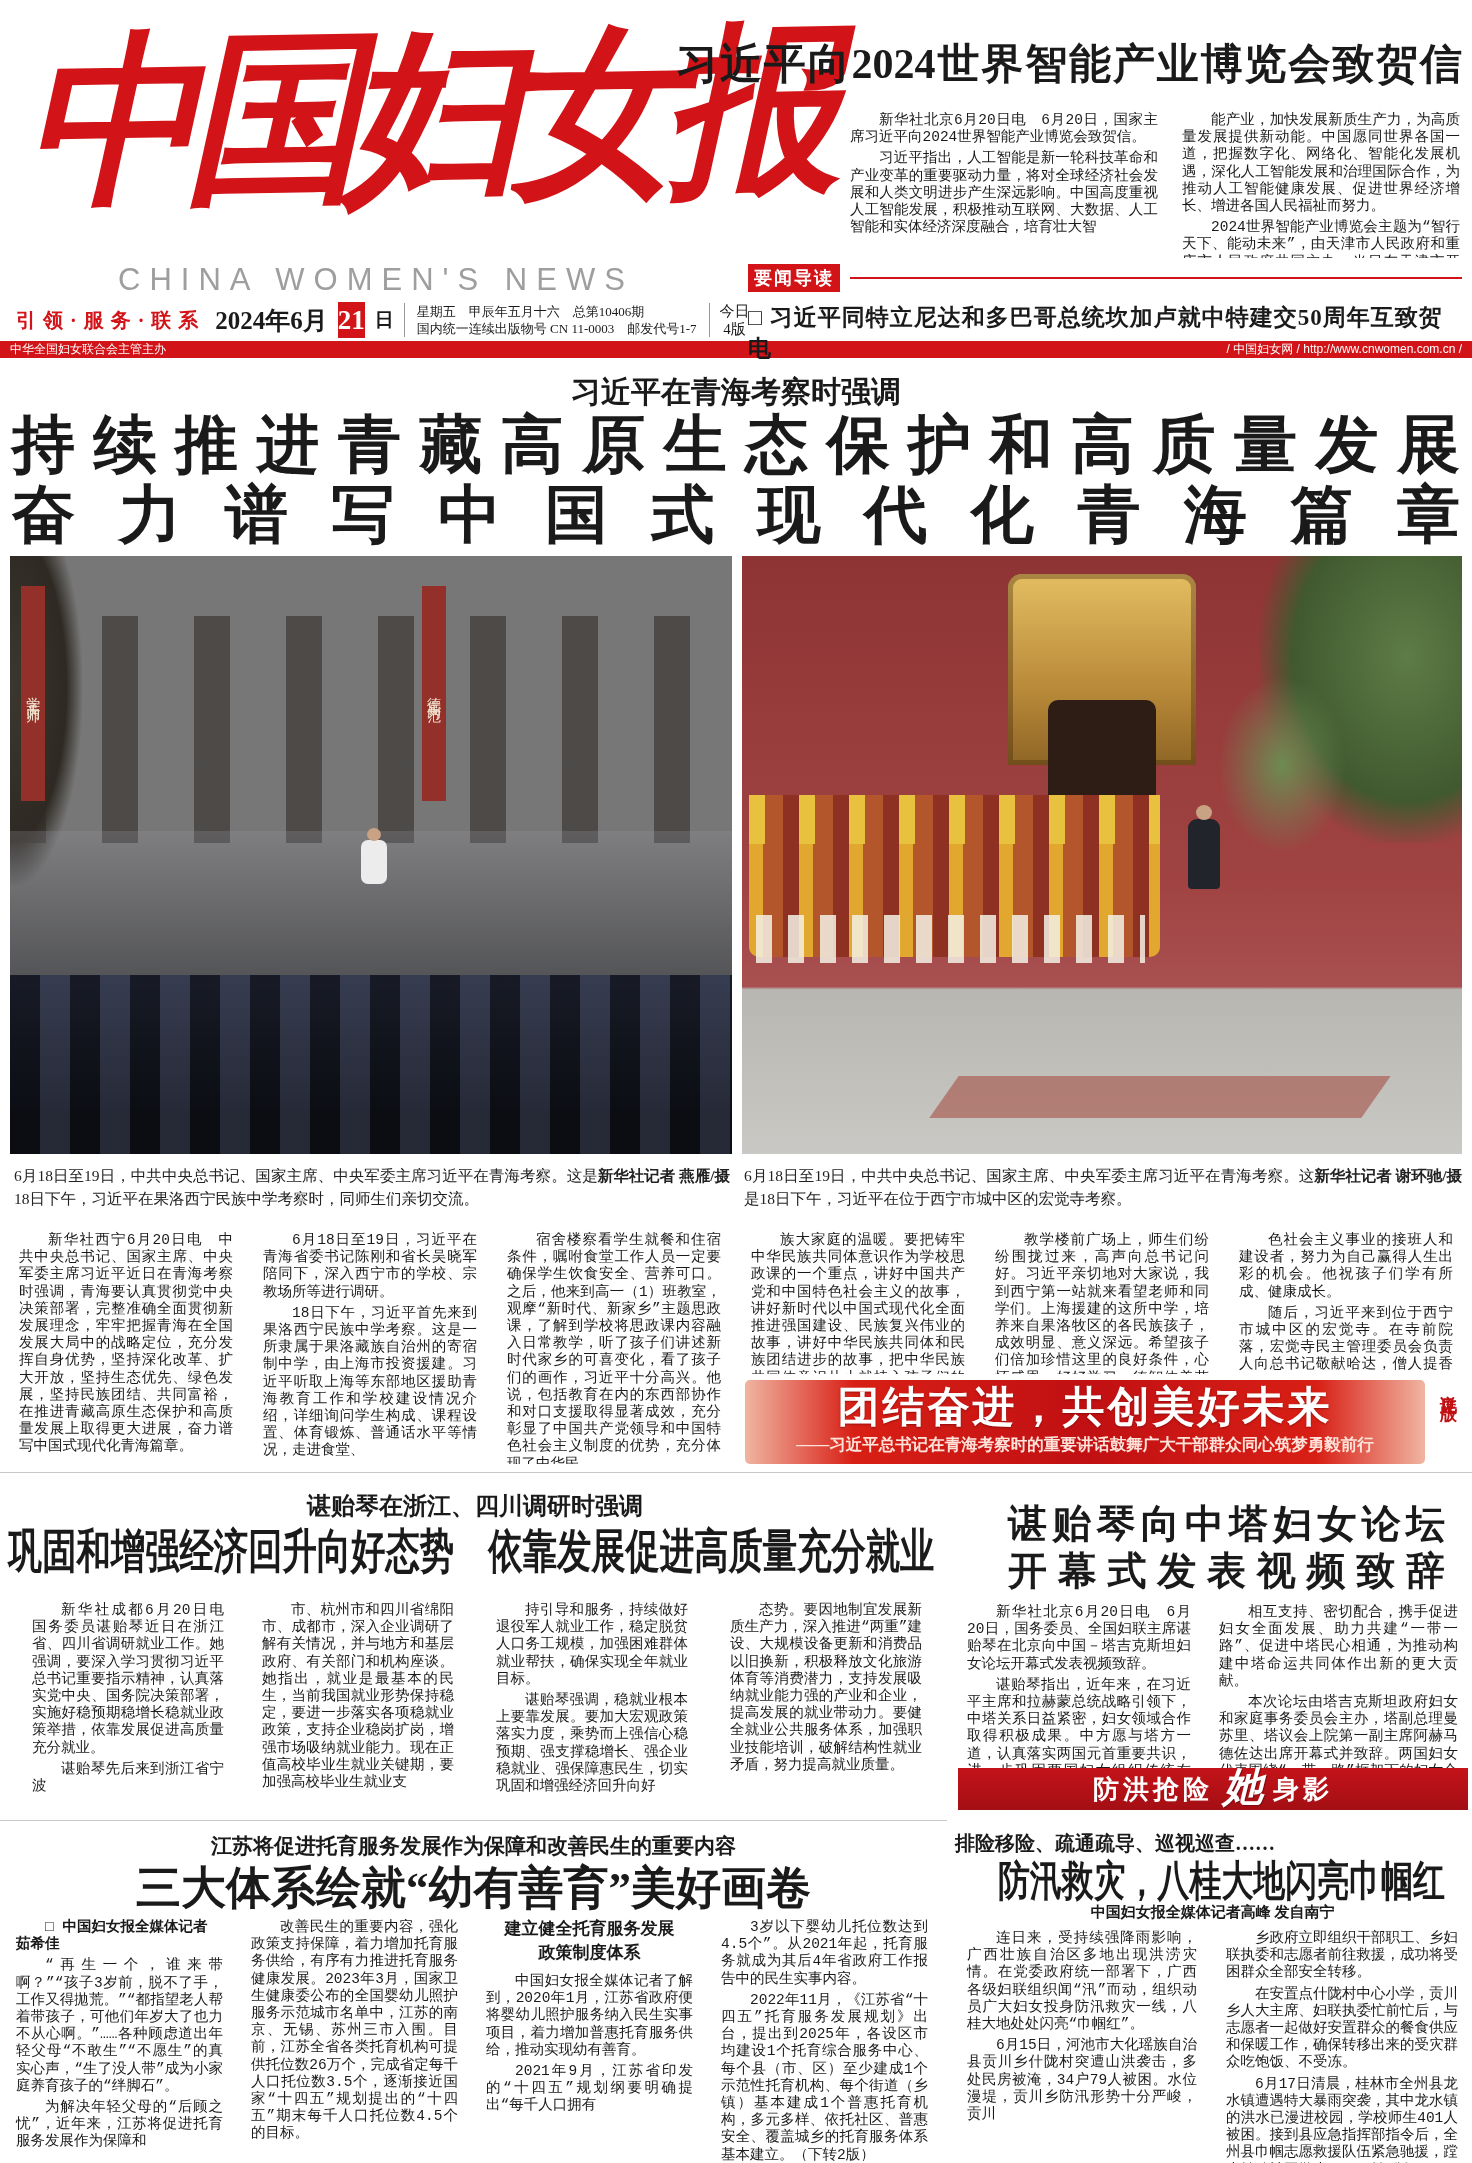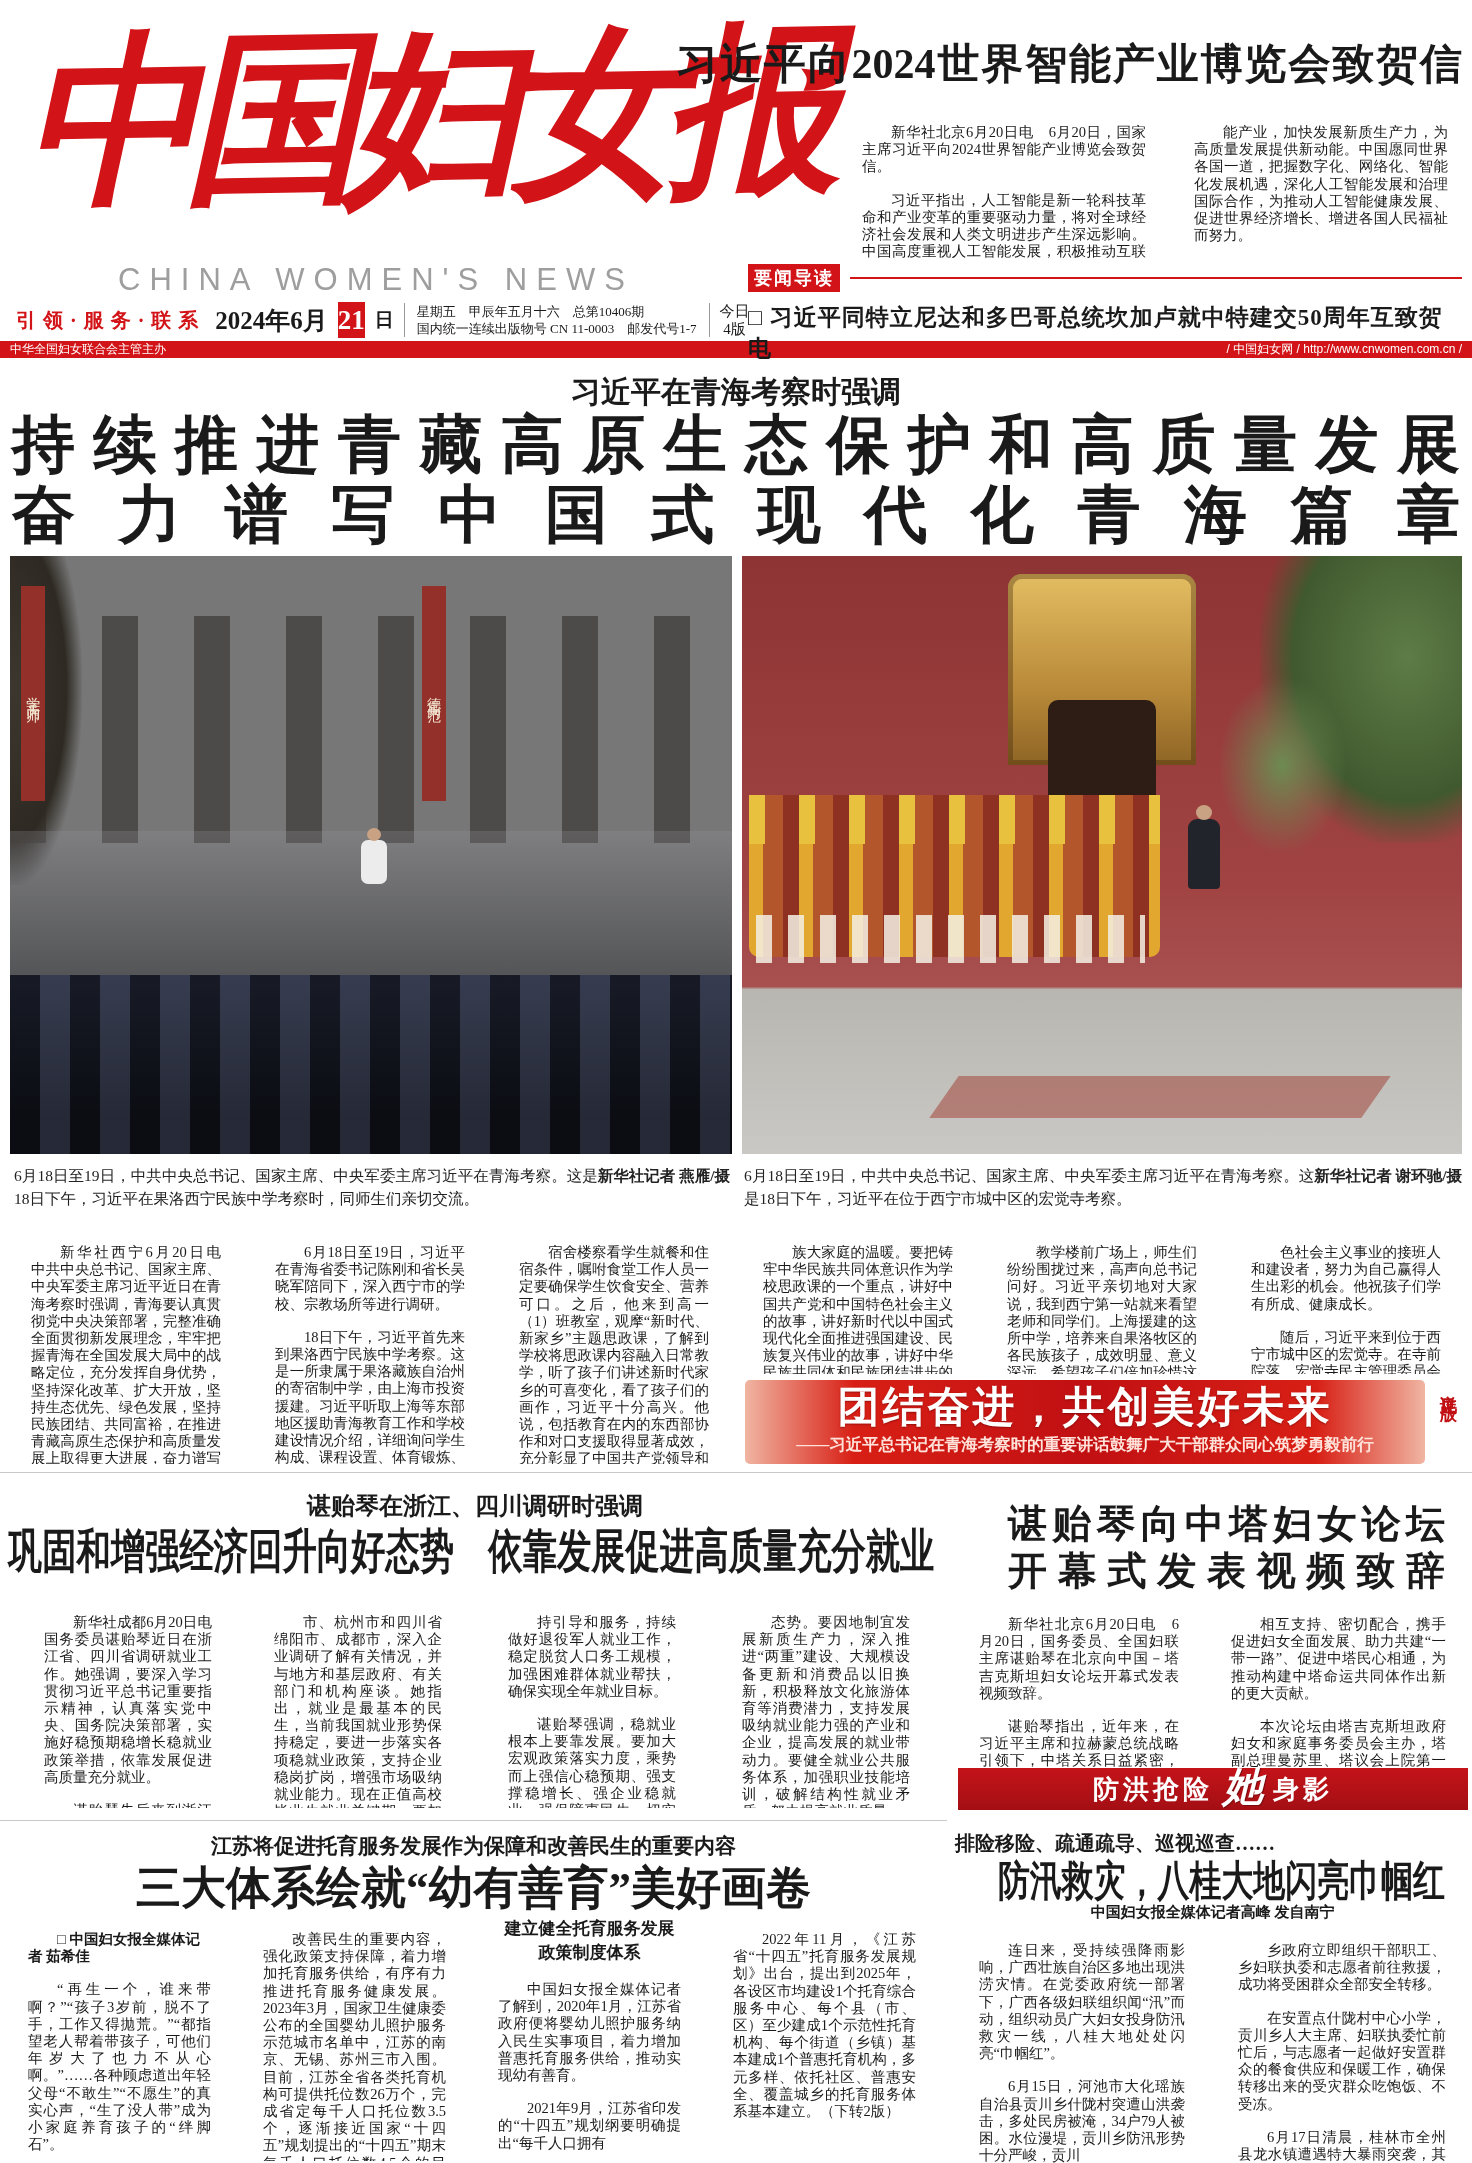--- a/index.html
+++ b/index.html
@@ -83,21 +83,21 @@
   .pr-xi{position:absolute;left:62%;top:44%;width:32px;height:70px;background:#22242c;border-radius:9px 9px 4px 4px;}
   .pr-xi:before{content:"";position:absolute;left:8px;top:-14px;width:16px;height:15px;border-radius:50%;background:#c9a183;}
   .pr-carpet{position:absolute;left:28%;bottom:6%;width:60%;height:7%;background:#a3453a;opacity:.55;transform:skewX(-35deg);}
   
   .caption{font-size:15.5px;line-height:23px;text-align:justify;color:#222;}
   .cap-left{left:14px;top:1164px;width:716px;}
   .cap-right{left:744px;top:1164px;width:718px;}
   .credit{float:right;font-weight:bold;}
   
   .col{font-size:14.5px;line-height:17.2px;text-align:justify;overflow:hidden;}
-  .col .para{margin:16px;text-indent:2em;}
+  .col .para{margin:4px;text-indent:2em;font-family:Liberation Mono, monospace;}
   .lead-col{top:1228px;width:222px;height:236px;}
   .lc1{left:15px;} .lc2{left:259px;} .lc3{left:503px;} .lc4{left:747px;height:146px;}
   .lc5{left:991px;height:146px;} .lc6{left:1235px;height:146px;}
   
   .unity{left:745px;top:1380px;width:680px;height:84px;border-radius:5px;text-align:center;color:#fff;
         background:linear-gradient(90deg,#f0b5a2 0%,#d81f15 16%,#c11013 50%,#d81f15 84%,#f0b5a2 100%);}
   .unity-title{font-size:42px;font-weight:900;line-height:54px;letter-spacing:3px;text-shadow:0 1px 2px rgba(90,0,0,.5);}
   .unity-sub{font-size:16.5px;font-weight:bold;color:#ffe3da;line-height:22px;}
   .see2{left:1437px;top:1382px;height:90px;writing-mode:vertical-rl;color:#c11013;font-weight:bold;
         font-size:17px;letter-spacing:3px;}
@@ -299,20 +299,21 @@
       <p class="para">改善民生的重要内容，强化政策支持保障，着力增加托育服务供给，有序有力推进托育服务健康发展。2023年3月，国家卫生健康委公布的全国婴幼儿照护服务示范城市名单中，江苏的南京、无锡、苏州三市入围。目前，江苏全省各类托育机构可提供托位数26万个，完成省定每千人口托位数3.5个，逐渐接近国家“十四五”规划提出的“十四五”期末每千人口托位数4.5个的目标。</p>
     </div>
   <div class="abs col b-col blc3">
     <div class="subhead">
       <span>建立健全托育服务发展</span><br>
       <span>政策制度体系</span>
     </div>
     <span><p class="para">中国妇女报全媒体记者了解到，2020年1月，江苏省政府便将婴幼儿照护服务纳入民生实事项目，着力增加普惠托育服务供给，推动实现幼有善育。</p><p class="para">2021年9月，江苏省印发的“十四五”规划纲要明确提出“每千人口拥有</p></span>
   </div>
   <div class="abs col b-col blc4">
+      <p class="para">3岁以下婴幼儿托位数达到4.5个”。从2021年起，托育服务就成为其后4年省政府工作报告中的民生实事内容。</p>
       <p class="para">2022年11月，《江苏省“十四五”托育服务发展规划》出台，提出到2025年，各设区市均建设1个托育综合服务中心、每个县（市、区）至少建成1个示范性托育机构、每个街道（乡镇）基本建成1个普惠托育机构，多元多样、依托社区、普惠安全、覆盖城乡的托育服务体系基本建立。（下转2版）</p>
     </div>
 
   <div class="abs br-kicker">排险移险、疏通疏导、巡视巡查……</div>
   <div class="abs br-headline">防汛救灾，八桂大地闪亮巾帼红</div>
   <div class="abs br-byline">中国妇女报全媒体记者高峰 发自南宁</div>
   <div class="abs col br-col brc1">
       <p class="para">连日来，受持续强降雨影响，广西壮族自治区多地出现洪涝灾情。在党委政府统一部署下，广西各级妇联组织闻“汛”而动，组织动员广大妇女投身防汛救灾一线，八桂大地处处闪亮“巾帼红”。</p>
       <p class="para">6月15日，河池市大化瑶族自治县贡川乡什陇村突遭山洪袭击，多处民房被淹，34户79人被困。水位漫堤，贡川乡防汛形势十分严峻，贡川</p>
     </div>

